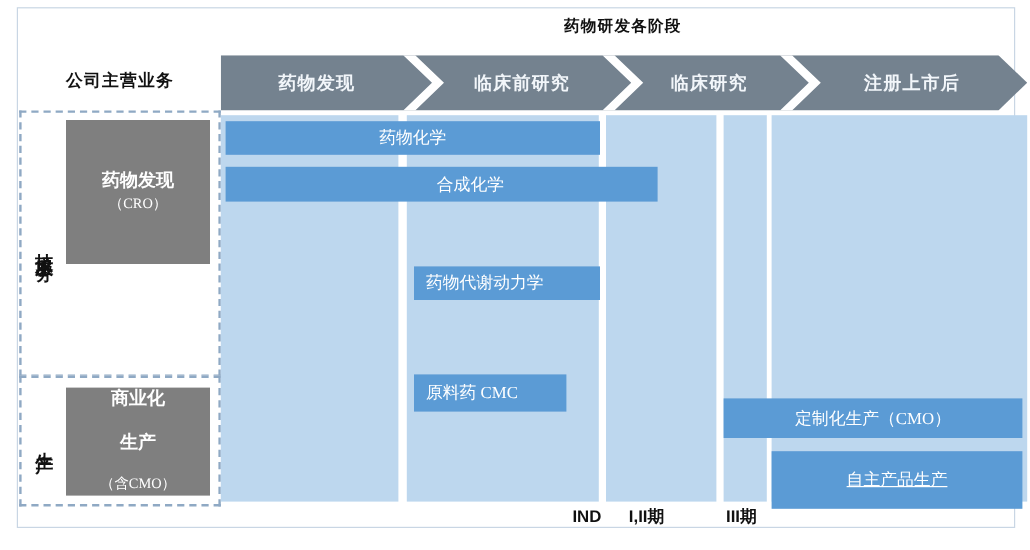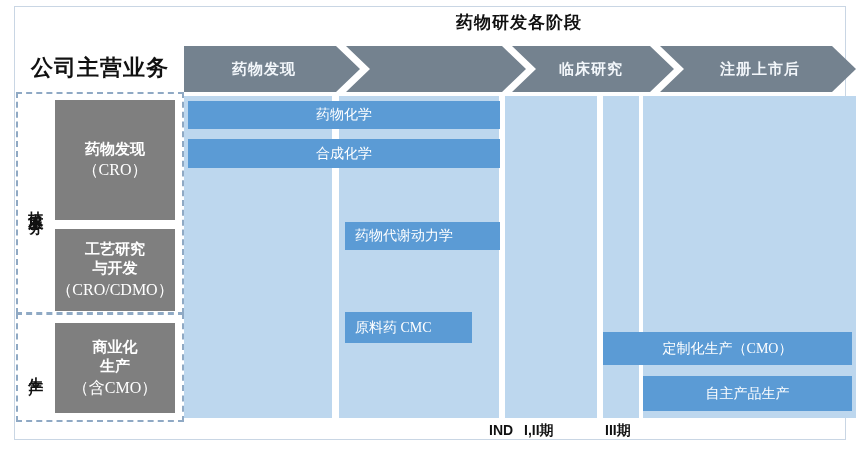--- a/index.html
+++ b/index.html
@@ -14,28 +14,28 @@
   
   .page-frame{
     position:absolute;left:14px;top:6px;width:832px;height:434px;
     border:1px solid #c9d6e4;box-sizing:border-box;background:#fff;
   }
 
   
   .chart-title{
     position:absolute;left:180px;top:8px;width:678px;height:28px;
     display:flex;align-items:center;justify-content:center;
-    font-size:17px;font-weight:bold;color:#111;
+    font-size:13px;font-weight:bold;color:#111;
     font-family:"Liberation Serif","DejaVu Serif",serif;
     letter-spacing:1px;
   }
   .left-header{
     position:absolute;left:16px;top:42px;width:168px;height:52px;
     display:flex;align-items:center;justify-content:center;
-    font-size:22px;font-weight:bold;color:#111;
+    font-size:14px;font-weight:bold;color:#111;
     font-family:"Liberation Serif","DejaVu Serif",serif;
     letter-spacing:1px;
   }
 
   
   .stage-band{
     position:absolute;left:184px;top:46px;width:672px;height:46px;
   }
   .stage-band svg{position:absolute;left:0;top:0;}
   .stage-labels{position:absolute;left:0;top:0;width:672px;height:46px;}
@@ -59,21 +59,21 @@
     font-family:"Liberation Serif","DejaVu Serif",serif;
     line-height:1.18;text-align:center;
   }
   .biz-box{
     position:absolute;background:#7f7f7f;
     display:flex;flex-direction:column;align-items:center;justify-content:center;
     color:#ffffff;text-align:center;line-height:1.32;
     font-family:"Liberation Serif","DejaVu Serif",serif;
   }
   .biz-box .cn{font-size:15px;font-weight:bold;}
-  .biz-box .en{font-size:16px;}
+  .biz-box .en{font-size:12px;}
 
   
   .plot{
     position:absolute;left:184px;top:96px;width:672px;height:322px;border-radius:23px;
   }
   .col{
     position:absolute;top:0;background:#bdd7ee;
   }
   .bar{
     position:absolute;background:#5b9bd5;
@@ -105,72 +105,68 @@
 
   <div class="stage-band">
     <svg width="672" height="46" viewBox="0 0 672 46">
       <path d="M0,0 L648,0 L672,23 L648,46 L0,46 Z" fill="#74828f"></path>
       <path d="M152,0 L176,23 L152,46 L162,46 L186,23 L162,0 Z" fill="#ffffff"></path>
       <path d="M318,0 L342,23 L318,46 L328,46 L352,23 L328,0 Z" fill="#ffffff"></path>
       <path d="M466,0 L490,23 L466,46 L476,46 L500,23 L476,0 Z" fill="#ffffff"></path>
     </svg>
     <div class="stage-labels">
       <div class="stage-label" style="left:0px;width:160px;">药物发现</div>
+      <div class="stage-label" style="left:176px;width:150px;">临床前研究</div>
       <div class="stage-label" style="left:496px;width:160px;">注册上市后</div>
       <div class="stage-label" style="left:342px;width:130px;">临床研究</div>
     </div>
   </div>
 
   <div class="group-box" style="left:16px;top:92px;width:168px;height:222px;"></div>
   <div class="group-box" style="left:16px;top:313px;width:168px;height:109px;"></div>
 
   <div class="group-label" style="left:22px;top:130px;width:26px;height:150px;">
     <span style="writing-mode:vertical-rl;text-orientation:upright;letter-spacing:3px;">技术服务</span>
   </div>
   <div class="group-label" style="left:22px;top:335px;width:26px;height:66px;">
     <span style="writing-mode:vertical-rl;text-orientation:upright;letter-spacing:3px;">生产</span>
   </div>
 
   <div class="biz-box" style="left:55px;top:100px;width:120px;height:120px;">
     <span class="cn">药物发现</span>
     <span class="en">（CRO）</span>
   </div>
 
-  <div class="biz-box" style="left:55px;top:229px;width:120px;height:82px;">
-    <span class="cn">工艺研究</span>
-    <span class="cn">与开发</span>
-    <span class="en">（CRO/CDMO）</span>
-  </div>
 
-  <div class="biz-box" style="left:55px;top:323px;width:120px;height:90px;">
+  <div class="biz-box" style="left:55px;top:323px;width:120px;height:90px;gap:16px;">
     <span class="cn">商业化</span>
     <span class="cn">生产</span>
     <span class="en">（含CMO）</span>
   </div>
 
   <div class="plot">
 
     <div class="col" style="left:0px;width:148px;height:322px;"></div>
     <div class="col" style="left:155px;width:160px;height:322px;"></div>
     <div class="col" style="left:321px;width:92px;height:322px;"></div>
     <div class="col" style="left:419px;width:36px;height:322px;"></div>
     <div class="col" style="left:459px;width:213px;height:322px;"></div>
 
     <div class="bar center" style="left:4px;top:5px;width:312px;height:28px;">药物化学</div>
 
-    <div class="bar center" style="left:4px;top:43px;width:312px;height:29px;">合成化学</div>
+    <div class="bar center" style="left:4px;top:43px;width:312px;height:29px;padding-left:48px;">合成化学</div>
 
     <div class="bar lead" style="left:161px;top:82px;width:155px;height:28px;">药物代谢动力学</div>
 
 
     <div class="bar lead" style="left:161px;top:172px;width:127px;height:31px;">原料药 CMC</div>
 
     <div class="bar center" style="left:419px;top:236px;width:249px;height:33px;font-family:Liberation Serif, serif;">定制化生产（CMO）</div>
 
-    <div class="bar center" style="left:459px;top:280px;width:209px;height:35px;">自主产品生产</div>
+    <div class="bar center" style="left:459px;top:280px;width:209px;height:48px;text-decoration:underline;">自主产品生产</div>
 
   </div>
 
-  <div class="axis-label" style="left:489px;">IND</div>
+  <div class="axis-label" style="left:477px;">IND</div>
   <div class="axis-label" style="left:524px;">I,II期</div>
   <div class="axis-label" style="left:605px;">III期</div>
 
 </div>
 
 </body></html>

